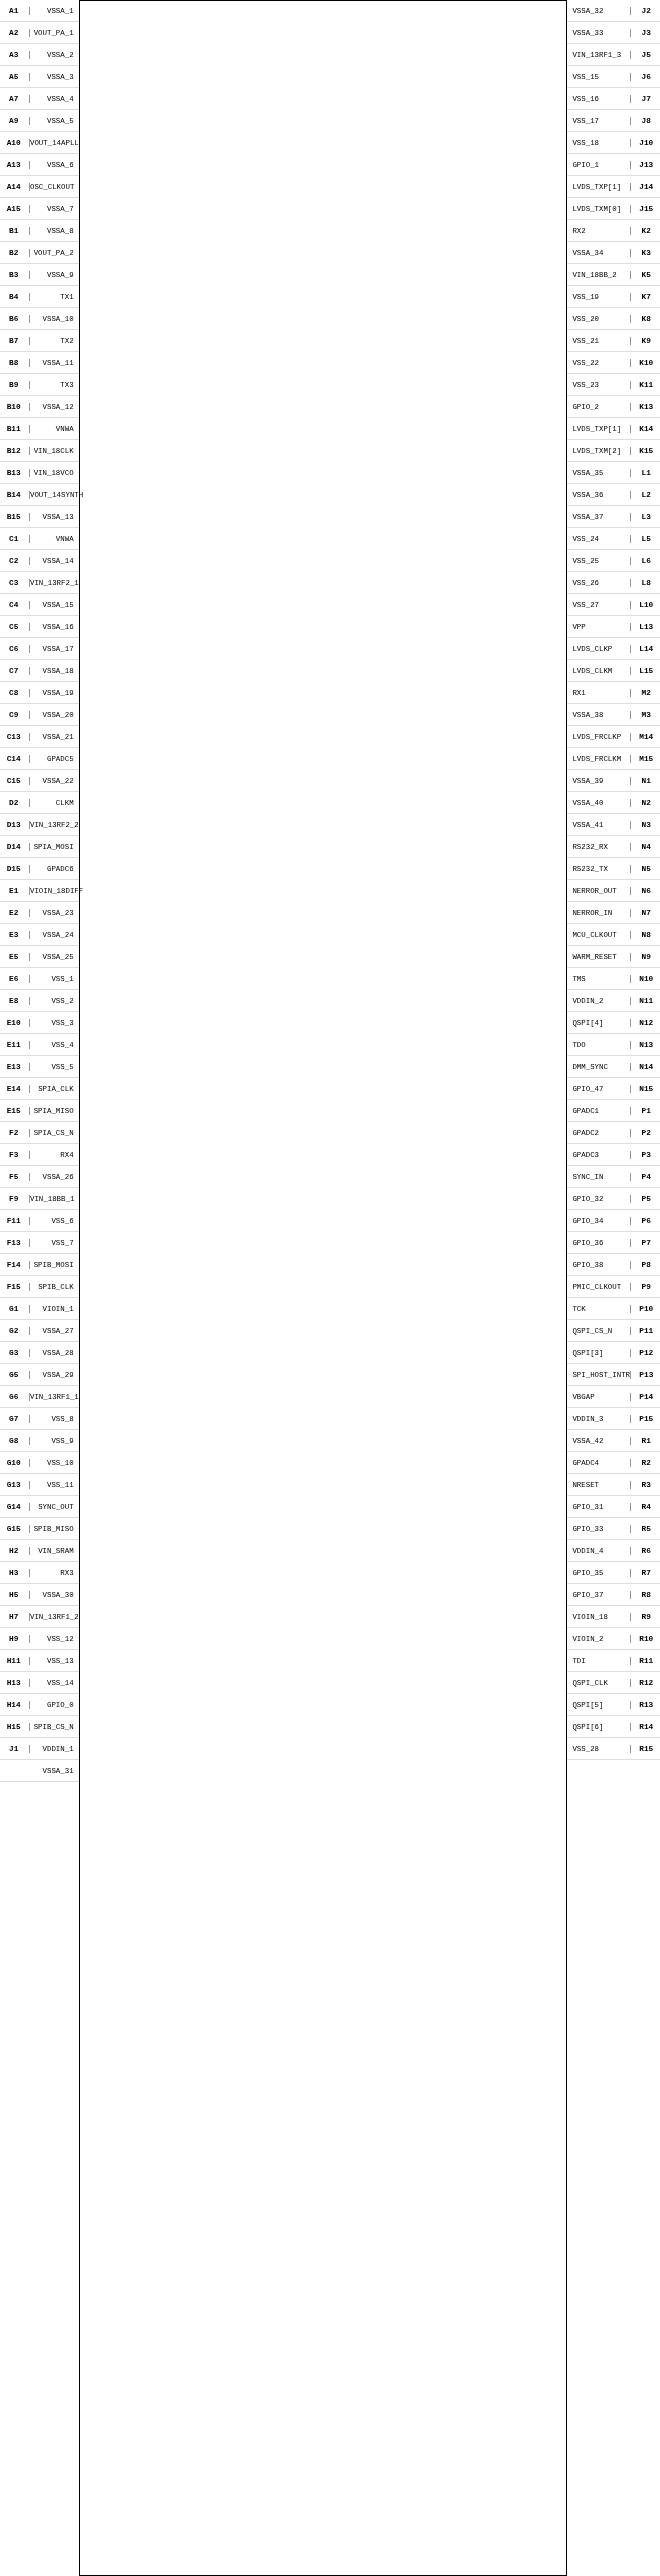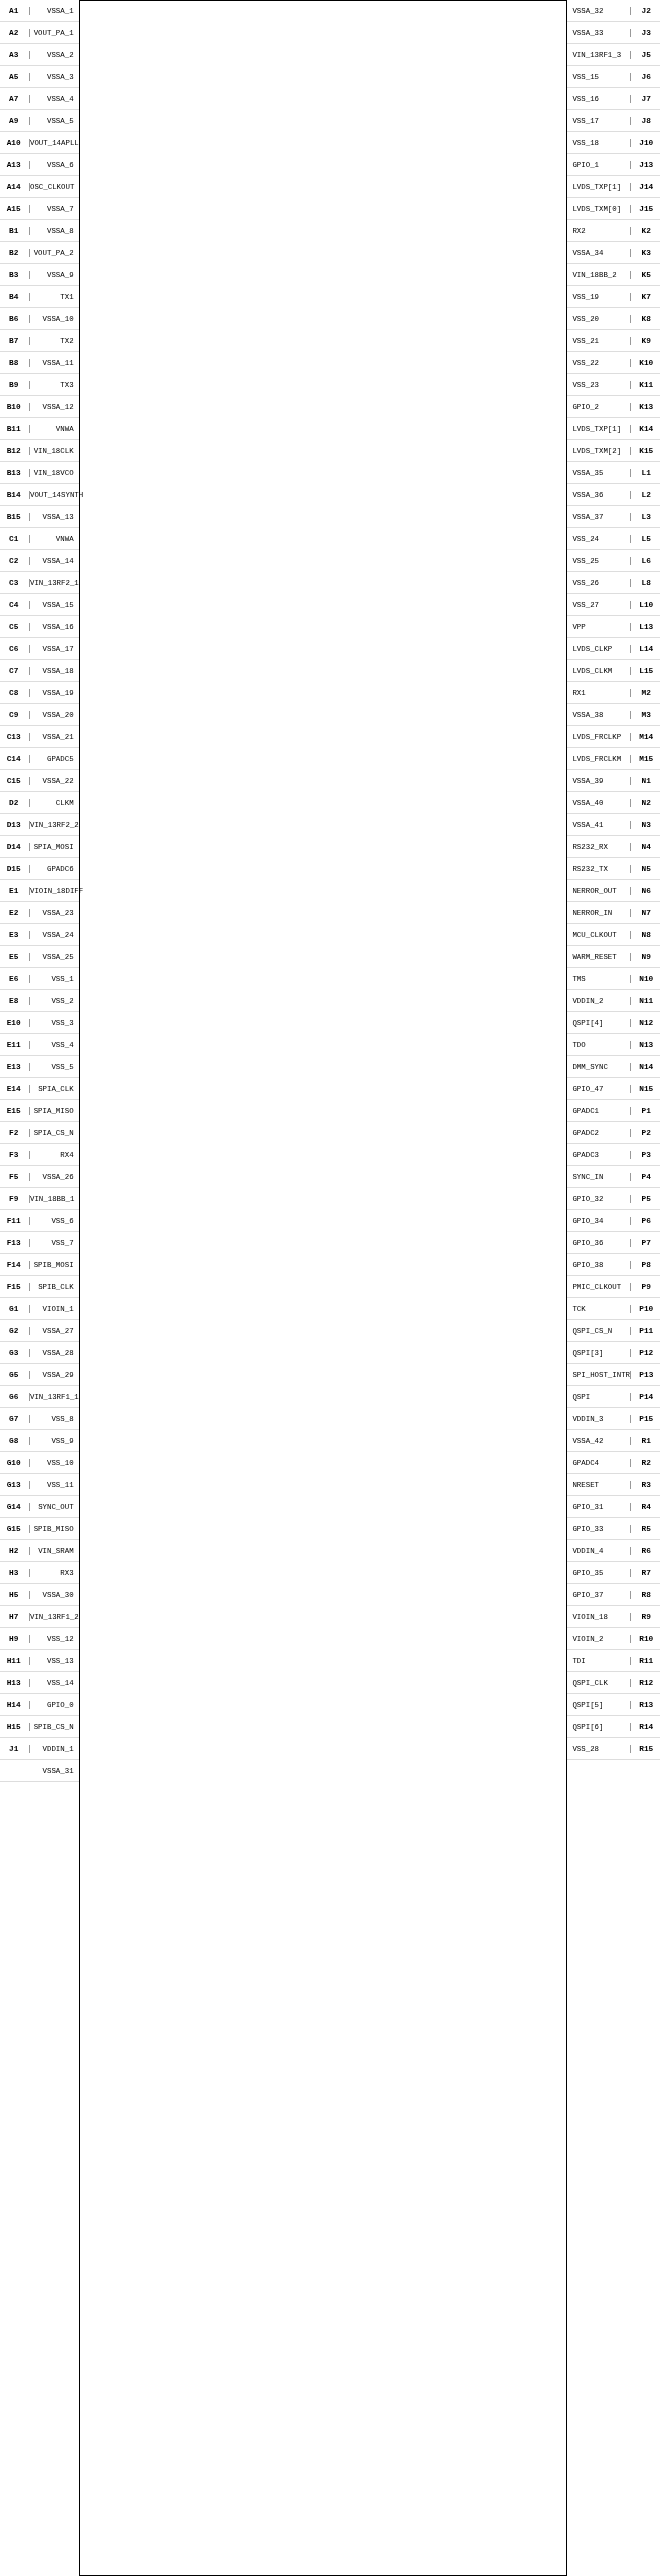--- a/index.html
+++ b/index.html
@@ -970,21 +970,21 @@
         </div>
       </div>
       <div class="pin-row">
         <div class="pin-label-right">
           <span class="pin-name-right">SPI_HOST_INTR</span>
           <span class="pin-id-right">P13</span>
         </div>
       </div>
       <div class="pin-row">
         <div class="pin-label-right">
-          <span class="pin-name-right">QSPI</span>
+          <span class="pin-name-right">VBGAP</span>
           <span class="pin-id-right">P14</span>
         </div>
       </div>
       <div class="pin-row">
         <div class="pin-label-right">
           <span class="pin-name-right">VDDIN_3</span>
           <span class="pin-id-right">P15</span>
         </div>
       </div>
       <div class="pin-row">

